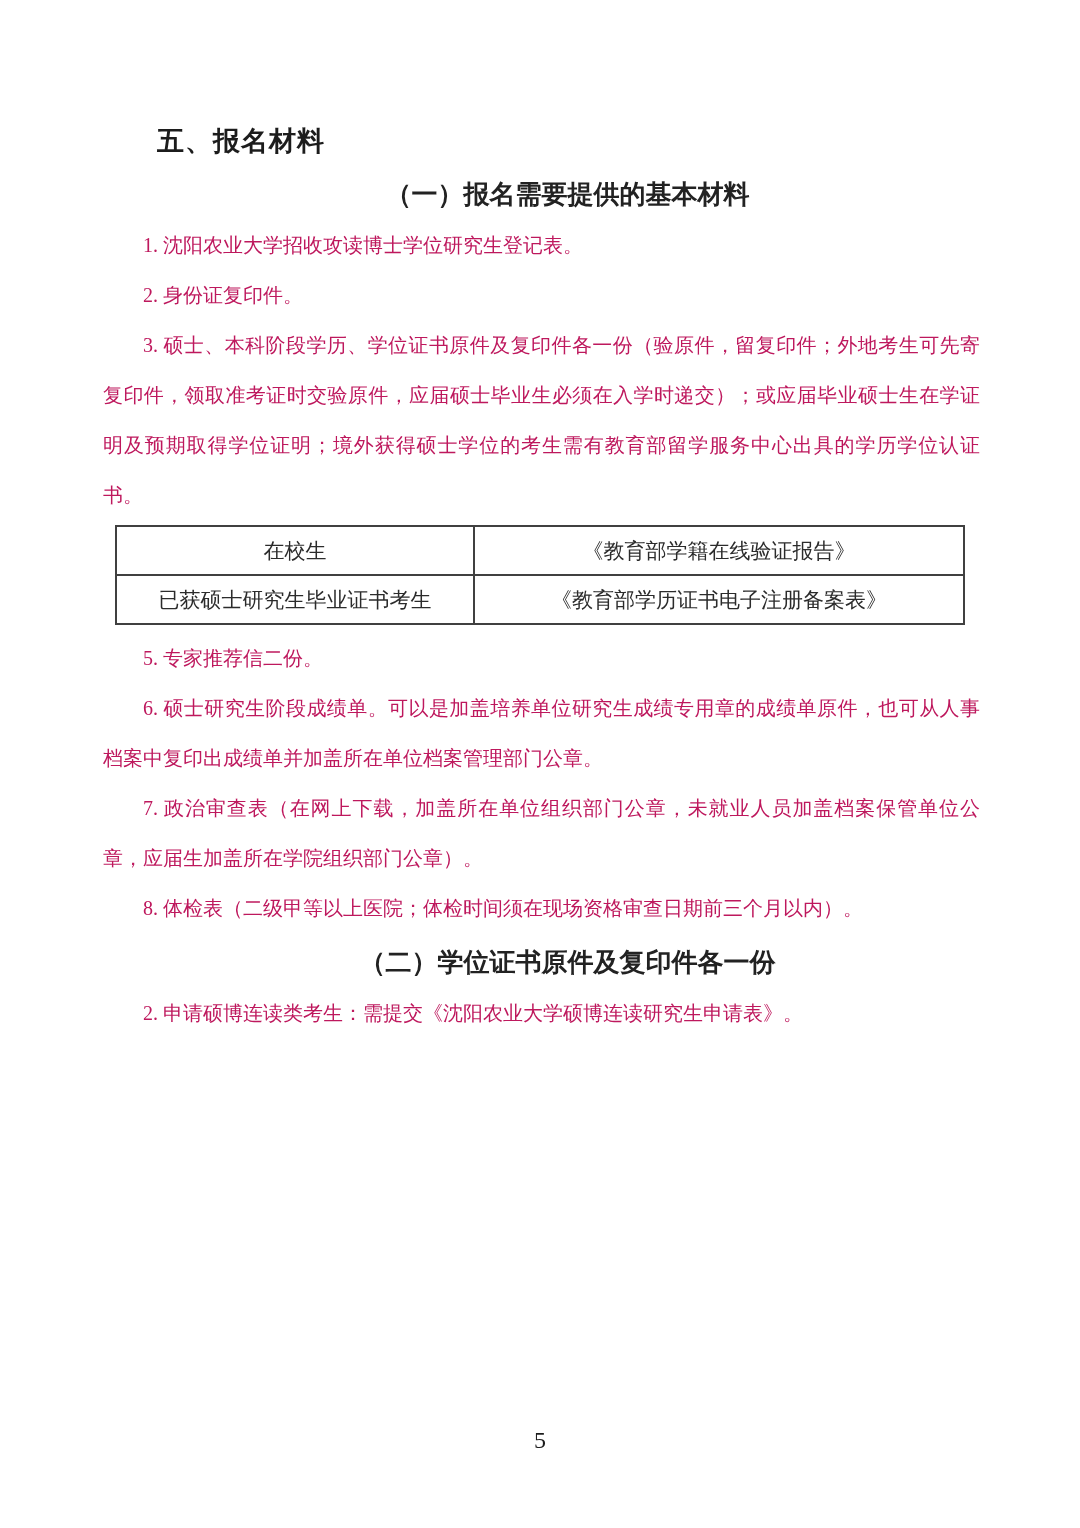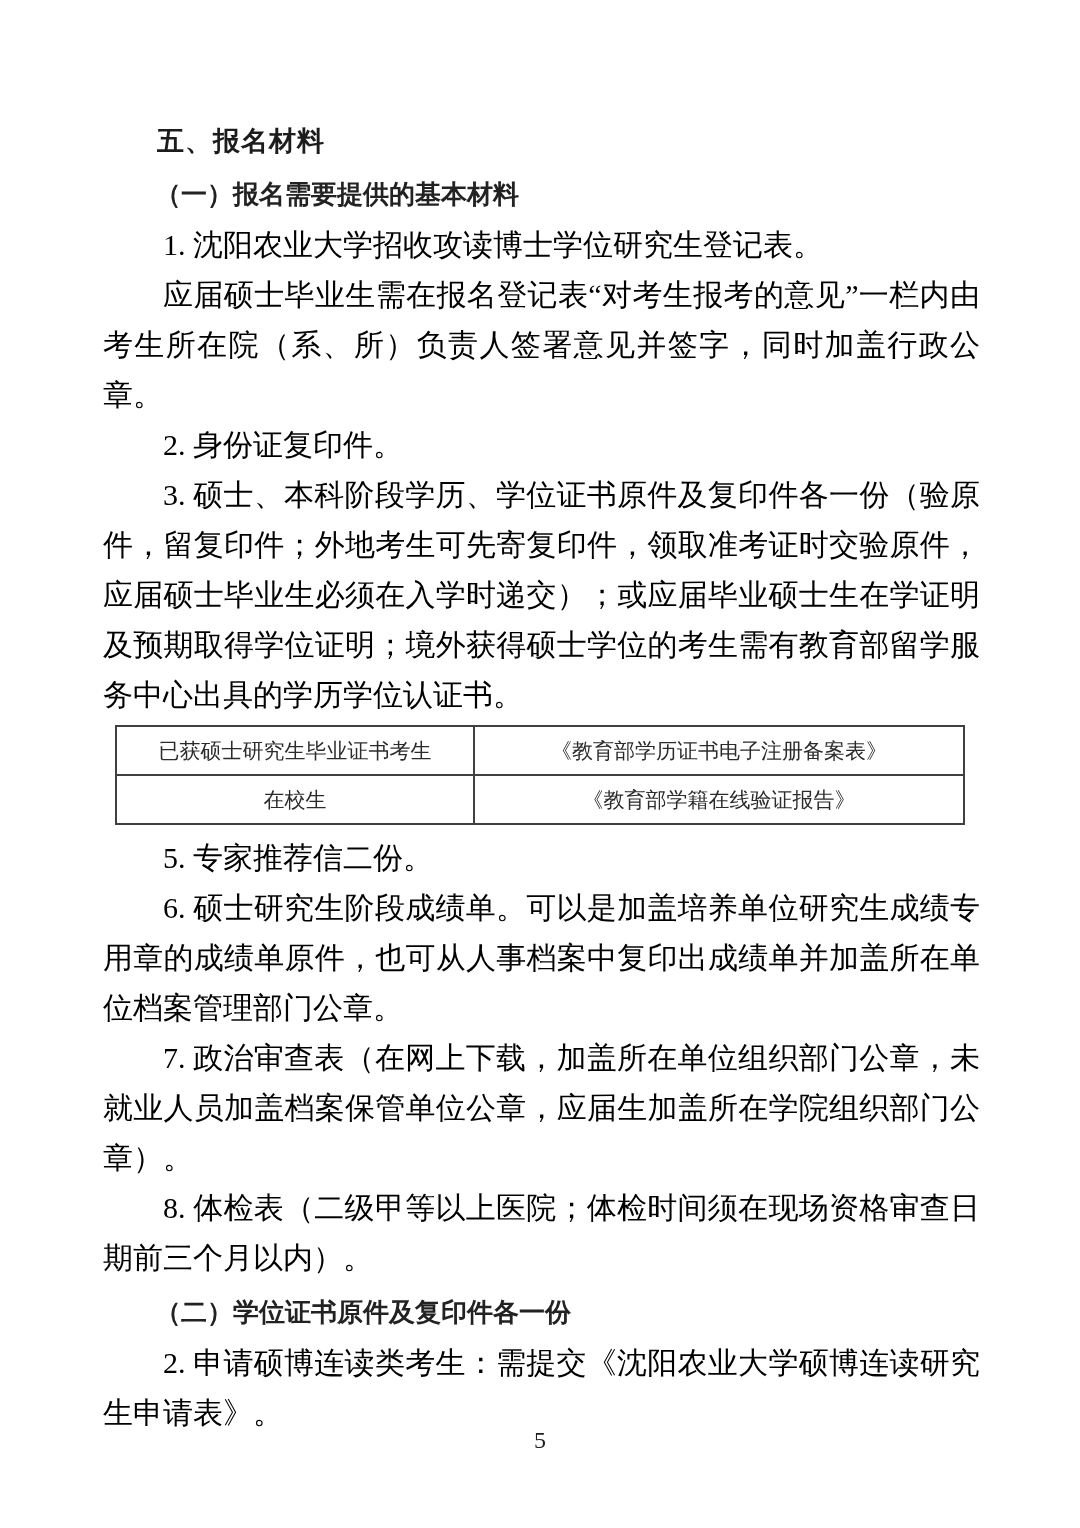--- a/index.html
+++ b/index.html
@@ -28,32 +28,33 @@
     color: #1c1c1c;
     letter-spacing: 1px;
   }
   .sec-heading {
     margin: 0;
     font-size: 26px;
     font-weight: 700;
     line-height: 50px;
     text-indent: 2em;
     color: #222222;
+    text-align: center;
   }
   .sec-heading.second {
     margin-top: 5px;
   }
   .para {
     margin: 0;
-    font-size: 30px;
+    font-size: 20px;
     line-height: 50px;
     text-indent: 2em;
     text-align: justify;
     text-justify: inter-character;
-    color: #000000;
+    color: #be185d;
   }
   .materials-table {
     border-collapse: collapse;
     table-layout: fixed;
     width: 848px;
     margin: 5px 0 8px 12px;
   }
   .materials-table td {
     border: 2px solid #404040;
     height: 49px;
@@ -81,37 +82,36 @@
 <body>
 
 <div class="page">
 
   <h1 class="doc-title">五、报名材料</h1>
 
   <section>
     <h2 class="sec-heading">（一）报名需要提供的基本材料</h2>
 
     <p class="para">1. 沈阳农业大学招收攻读博士学位研究生登记表。</p>
-    <p class="para">应届硕士毕业生需在报名登记表“对考生报考的意见”一栏内由考生所在院（系、所）负责人签署意见并签字，同时加盖行政公章。</p>
     <p class="para">2. 身份证复印件。</p>
     <p class="para">3. 硕士、本科阶段学历、学位证书原件及复印件各一份（验原件，留复印件；外地考生可先寄复印件，领取准考证时交验原件，应届硕士毕业生必须在入学时递交）；或应届毕业硕士生在学证明及预期取得学位证明；境外获得硕士学位的考生需有教育部留学服务中心出具的学历学位认证书。</p>
 
     <table class="materials-table">
       <colgroup>
           <col class="c1">
           <col class="c2">
         </colgroup>
       <tbody>
         <tr>
+          <td>在校生</td>
+          <td>《教育部学籍在线验证报告》</td>
+        </tr>
+        <tr>
           <td>已获硕士研究生毕业证书考生</td>
           <td>《教育部学历证书电子注册备案表》</td>
-        </tr>
-        <tr>
-          <td>在校生</td>
-          <td>《教育部学籍在线验证报告》</td>
         </tr>
       </tbody>
     </table>
 
     <p class="para">5. 专家推荐信二份。</p>
     <p class="para">6. 硕士研究生阶段成绩单。可以是加盖培养单位研究生成绩专用章的成绩单原件，也可从人事档案中复印出成绩单并加盖所在单位档案管理部门公章。</p>
     <p class="para">7. 政治审查表（在网上下载，加盖所在单位组织部门公章，未就业人员加盖档案保管单位公章，应届生加盖所在学院组织部门公章）。</p>
     <p class="para">8. 体检表（二级甲等以上医院；体检时间须在现场资格审查日期前三个月以内）。</p>
   </section>
 

